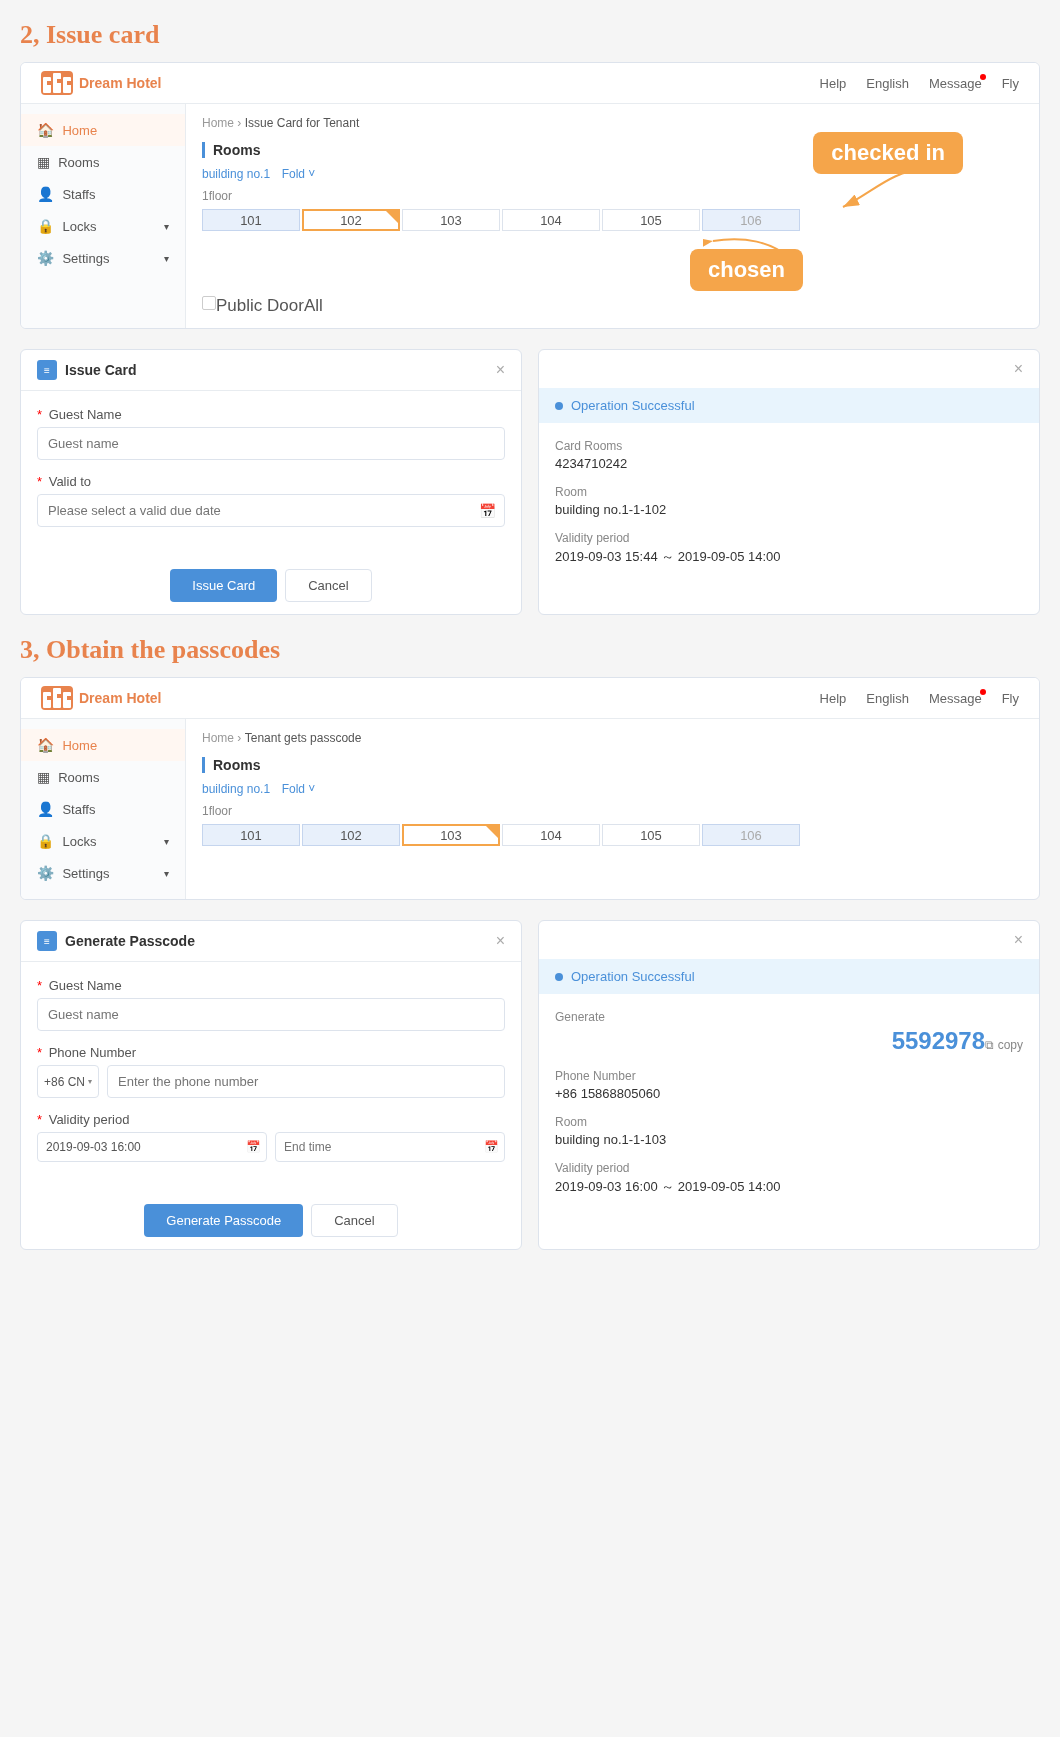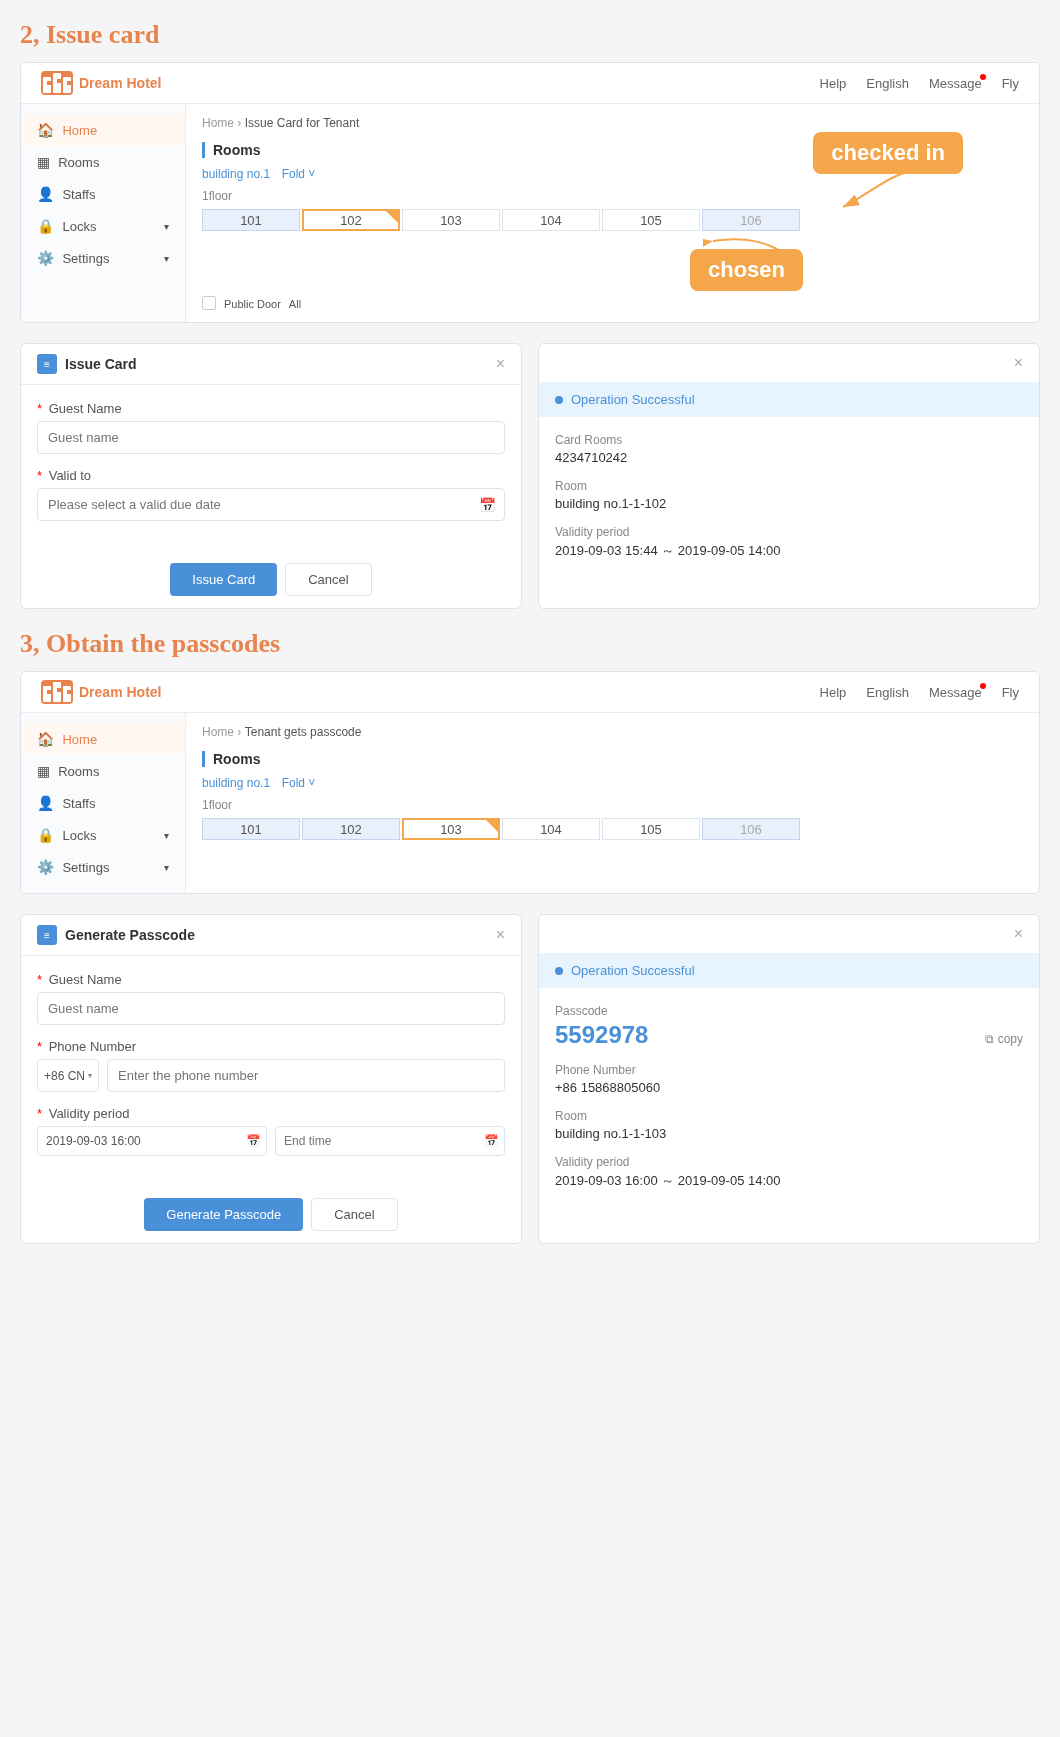--- a/index.html
+++ b/index.html
@@ -206,24 +206,24 @@
       right: 0;
       width: 0;
       height: 0;
       border-style: solid;
       border-width: 0 12px 12px 0;
       border-color: transparent #f5a54a transparent transparent;
     }
 
     .public-door-row {
       display: flex;
-      align-items: flex-end;
-      gap: 8px;
+      align-items: flex-start;
+      gap: 0;
       margin-top: 10px;
-      font-size: 11px;
+      font-size: 17px;
       color: #555;
     }
 
     .checkbox-mock {
       width: 14px;
       height: 14px;
       border: 1px solid #ccc;
       border-radius: 2px;
       background: #fff;
     }
@@ -814,22 +814,22 @@
     <div class="dialog-header" style="border-bottom:none;">
       <div></div>
       <span class="dialog-close">×</span>
     </div>
     <div class="success-header">
       <div class="success-dot"></div>
       <span>Operation Successful</span>
     </div>
     <div class="success-body">
       <div class="info-group">
-        <div class="info-label">Passcode</div>
-        <div style="display:flex;align-items:baseline;justify-content:space-between;">
+        <div class="info-label">Generate</div>
+        <div style="display:flex;align-items:baseline;justify-content:flex-end;">
           <div class="passcode-value">5592978</div>
           <div class="copy-btn">
             <span>⧉</span>
             <span>copy</span>
           </div>
         </div>
       </div>
       <div class="info-group">
         <div class="info-label">Phone Number</div>
         <div class="info-value">+86 15868805060</div>

